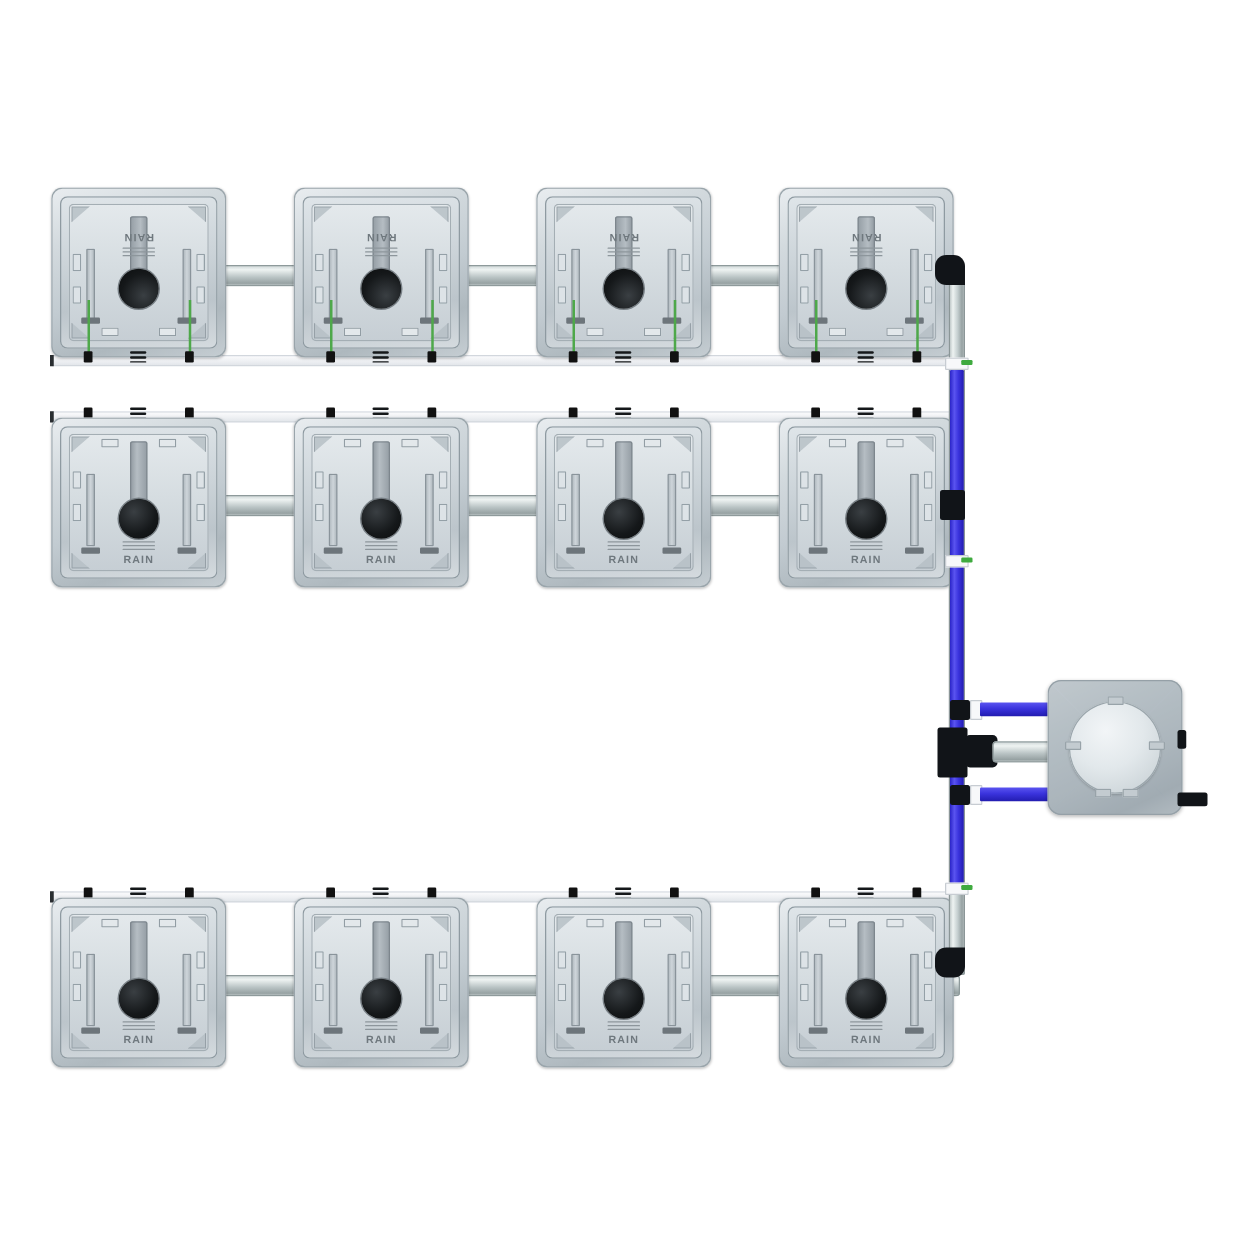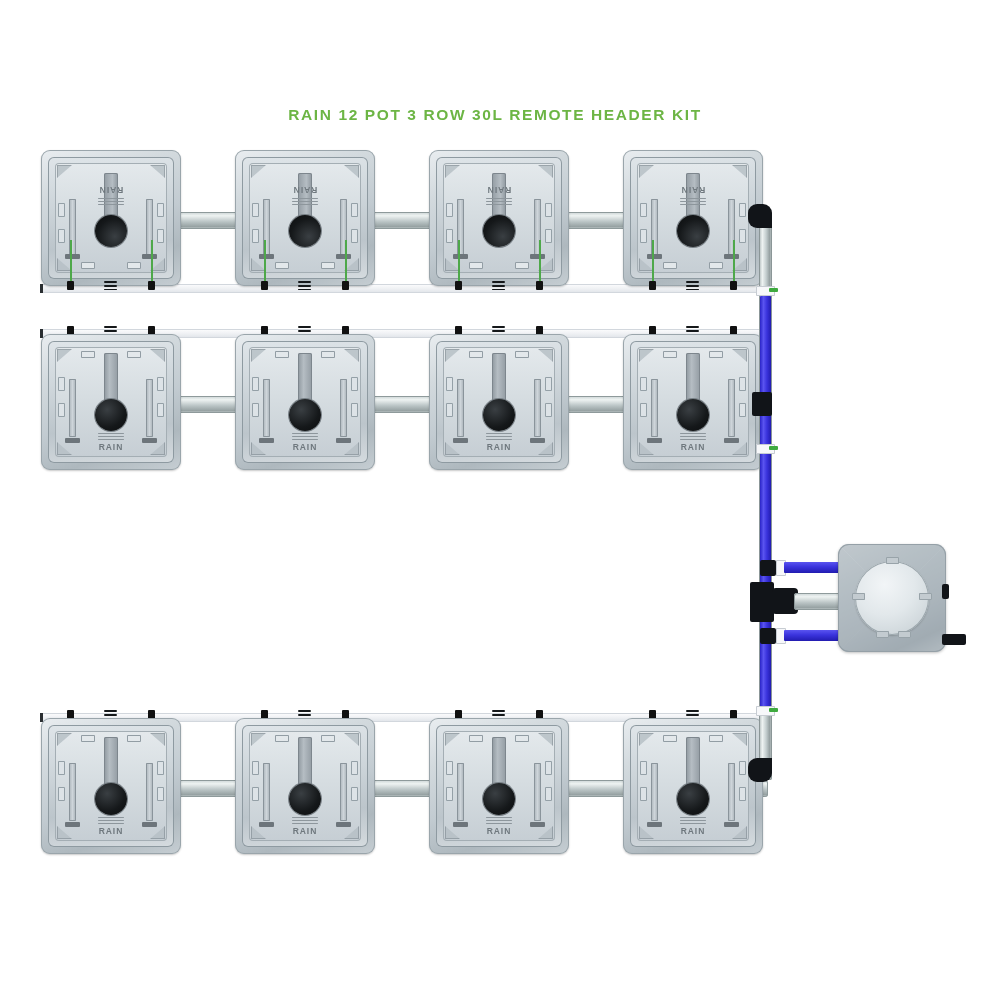--- a/index.html
+++ b/index.html
@@ -133,21 +133,20 @@
   }
   .res .lidtab{position:absolute;width:13px;height:7px;background:#c3cbd0;
     box-shadow:inset 0 0 0 1px #98a3a9;border-radius:1px;}
   .resport{position:absolute;background:#111418;border-radius:2px;}
 </style>
 </head>
 <body>
 
 <div id="stage">
 
-  <div class="title">RAIN 12 POT 3 ROW 30L REMOTE HEADER KIT</div>
 
   <div>
 
     <div class="gpipe" style="left:176px;top:212px;width:70px;"></div>
     <div class="gpipe" style="left:370px;top:212px;width:70px;"></div>
     <div class="gpipe" style="left:564px;top:212px;width:70px;"></div>
     <div class="gpipe" style="left:740px;top:212px;width:28px;"></div>
 
     <div class="wtube" style="left:40px;top:284px;width:725px;"></div>
     <div class="wtube-end" style="left:40px;top:284px;"></div>

